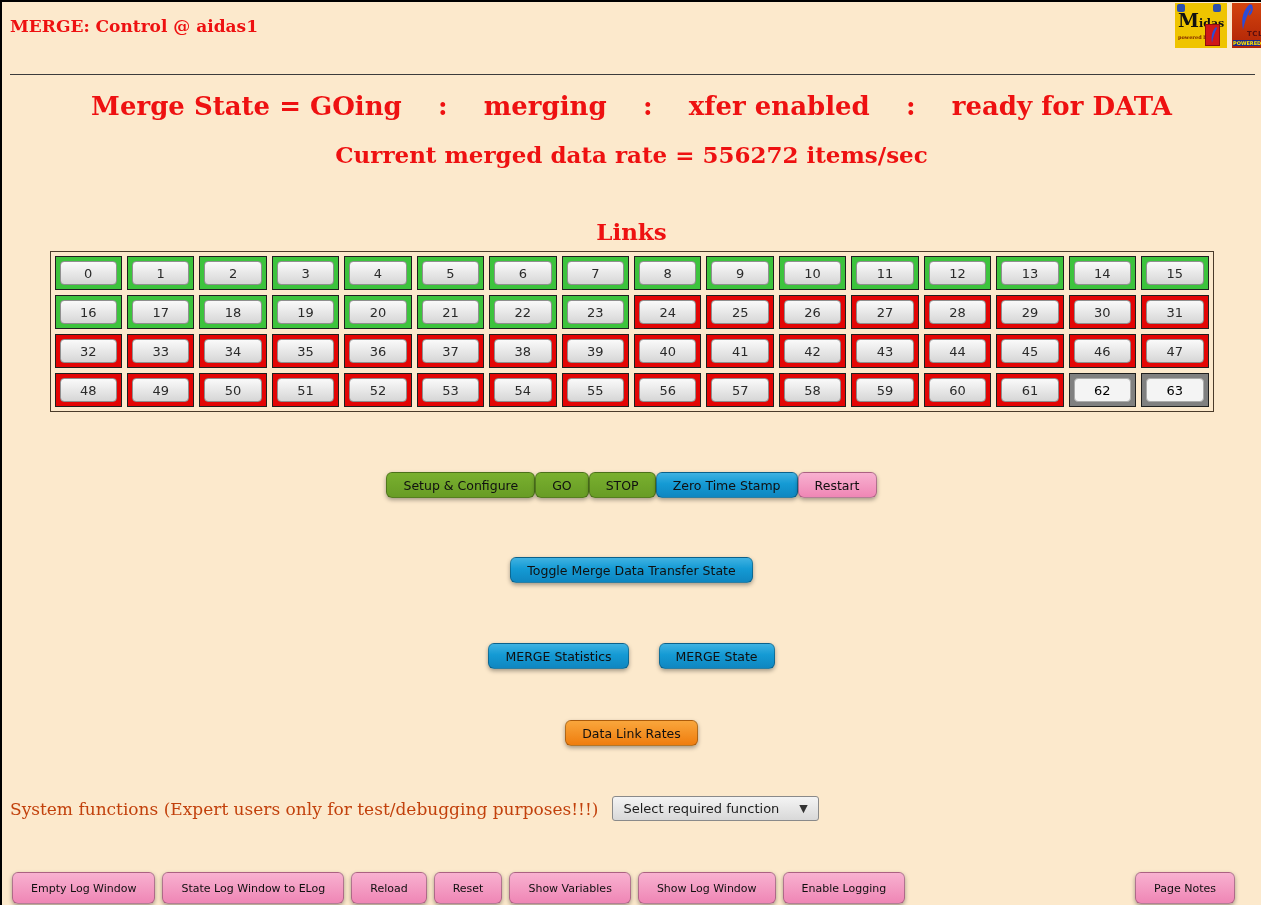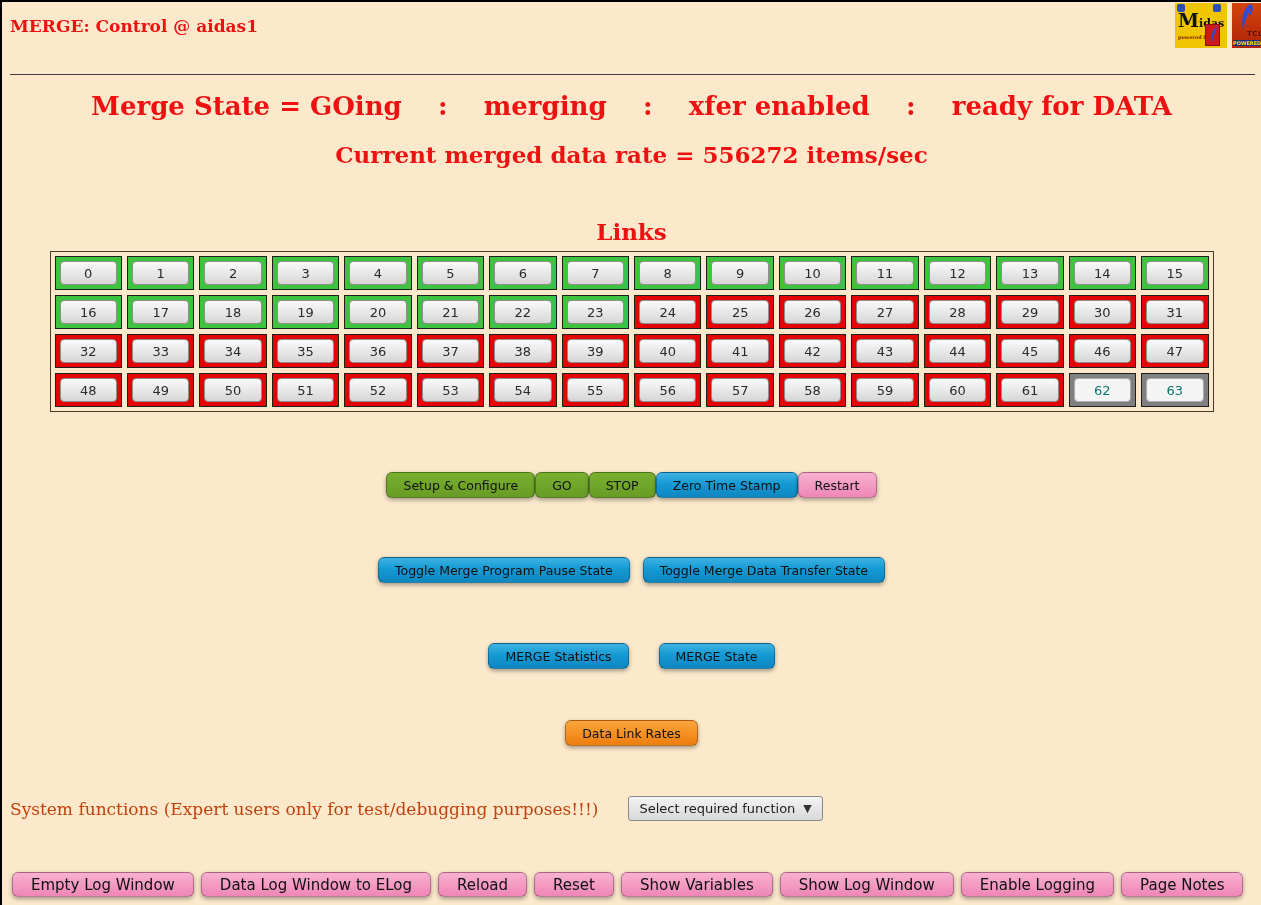--- a/index.html
+++ b/index.html
@@ -79,21 +79,21 @@
   .link-cell.active   { background:#3dc33d; }
   .link-cell.down     { background:#e30505; }
   .link-cell.disabled { background:#808080; }
   .link-btn {
     display:block; width:100%; height:24px;
     background:linear-gradient(#fafafa,#d6d6d6);
     border:1px solid #8f8f8f; border-radius:4px;
     font-family:"DejaVu Sans", sans-serif; font-size:13px; color:#2a2a2a;
     cursor:pointer;
   }
-  .link-btn.disabled { background:#f4f4f4; color:#0f766e; border-color:#ababab; }
+  .link-btn.disabled { background:#f4f4f4; color:#000000; border-color:#ababab; }
 
   
   .btn-row { display:flex; justify-content:center; }
   .row1 { margin-top:60px; }
   .row2 { margin-top:59px; gap:13px; }
   .row3 { margin-top:60px; gap:30px; }
   .row4 { margin-top:51px; }
   .ctl {
     height:26px; padding:0 16px;
     border:1px solid rgba(0,0,0,.28); border-radius:6px;
@@ -105,35 +105,35 @@
   .ctl.blue   { background:linear-gradient(#3fb2e2,#149ad4 45%,#0f86c0); }
   .ctl.pink   { background:linear-gradient(#f8b1d0,#ef86b5); }
   .ctl.orange { background:linear-gradient(#f9a63c,#ef7d0e); }
 
   
   .sysfn { margin:50px 0 0; padding-left:8px; display:flex; align-items:center; }
   .sysfn-label {
     font-family:"DejaVu Serif", serif; font-size:17px; color:#c2410c;
   }
   .select-box {
-    margin-left:30px; height:25px; padding:0 10px;
+    margin-left:14px; height:25px; padding:0 10px;
     background:linear-gradient(#f4f4f4,#d8d8d8);
     border:1px solid #8a8a8a; border-radius:3px;
-    display:inline-flex; align-items:center; gap:8px;
+    display:inline-flex; align-items:center; gap:20px;
     font-size:13px; color:#1c1c1c; cursor:pointer;
   }
   .chevron { font-size:11px; color:#333; }
 
   
   .footer { margin-top:51px; padding:0 26px 0 10px; display:flex; gap:7px; align-items:center; }
   .foot-btn {
-    height:25px; padding:0 18px;
+    height:32px; padding:0 18px;
     background:linear-gradient(#f8b1d0,#ef86b5);
     border:1px solid rgba(0,0,0,.28); border-radius:6px;
-    font-family:"DejaVu Sans", sans-serif; font-size:15px; color:#101010;
+    font-family:"DejaVu Sans", sans-serif; font-size:11px; color:#101010;
     box-shadow:0 2px 4px rgba(0,0,0,.35);
     cursor:pointer; white-space:nowrap;
   }
   .foot-btn.page-notes { margin-left:auto; }
 </style>
 </head>
 <body>
 
 <div class="header">
   <div class="page-title">MERGE: Control @ aidas1</div>
@@ -364,21 +364,20 @@
   </div>
 
 <div class="btn-row row1">
     <button class="ctl green">Setup &amp; Configure</button>
     <button class="ctl green">GO</button>
     <button class="ctl green">STOP</button>
     <button class="ctl blue">Zero Time Stamp</button>
     <button class="ctl pink">Restart</button>
   </div>
 <div class="btn-row row2">
-    <button class="ctl blue">Toggle Merge Program Pause State</button>
     <button class="ctl blue">Toggle Merge Data Transfer State</button>
   </div>
 <div class="btn-row row3">
     <button class="ctl blue">MERGE Statistics</button>
     <button class="ctl blue">MERGE State</button>
   </div>
 <div class="btn-row row4">
     <button class="ctl orange">Data Link Rates</button>
   </div>
 
@@ -386,21 +385,21 @@
   <span class="sysfn-label">System functions (Expert users only for test/debugging purposes!!!)</span>
   <span class="select-box">
     <span>Select required function</span>
     <span class="chevron">▼</span>
   </span>
 </div>
 
 <div class="footer">
   <span style="display:flex;gap:7px;">
       <button class="foot-btn">Empty Log Window</button>
-      <button class="foot-btn">Data Log Window to ELog</button>
+      <button class="foot-btn">State Log Window to ELog</button>
       <button class="foot-btn">Reload</button>
       <button class="foot-btn">Reset</button>
       <button class="foot-btn">Show Variables</button>
       <button class="foot-btn">Show Log Window</button>
       <button class="foot-btn">Enable Logging</button>
     </span>
   <button class="foot-btn page-notes">Page Notes</button>
 </div>
 
 </body></html>

